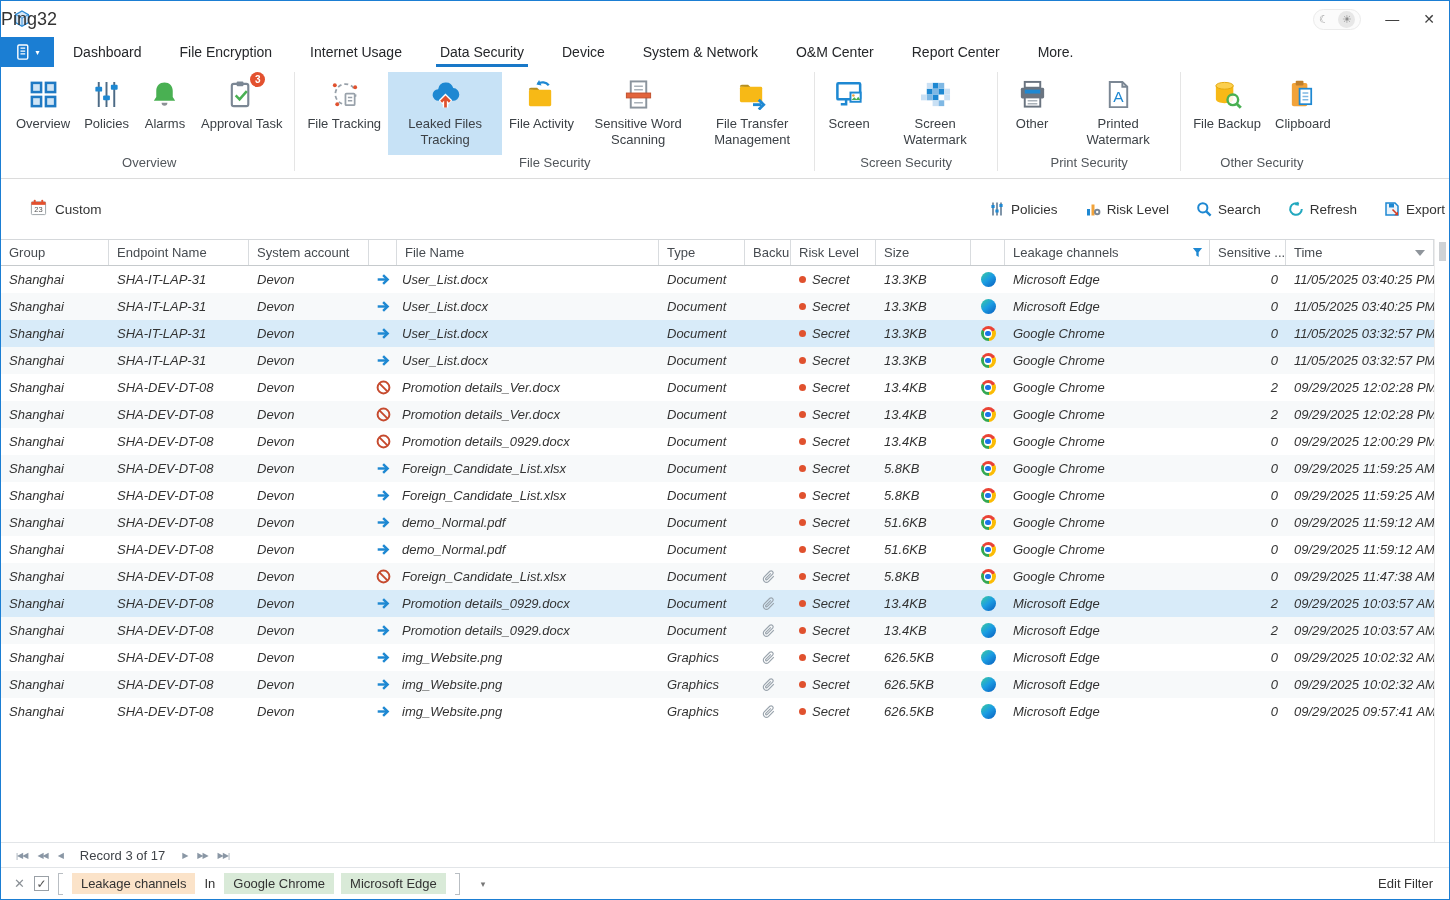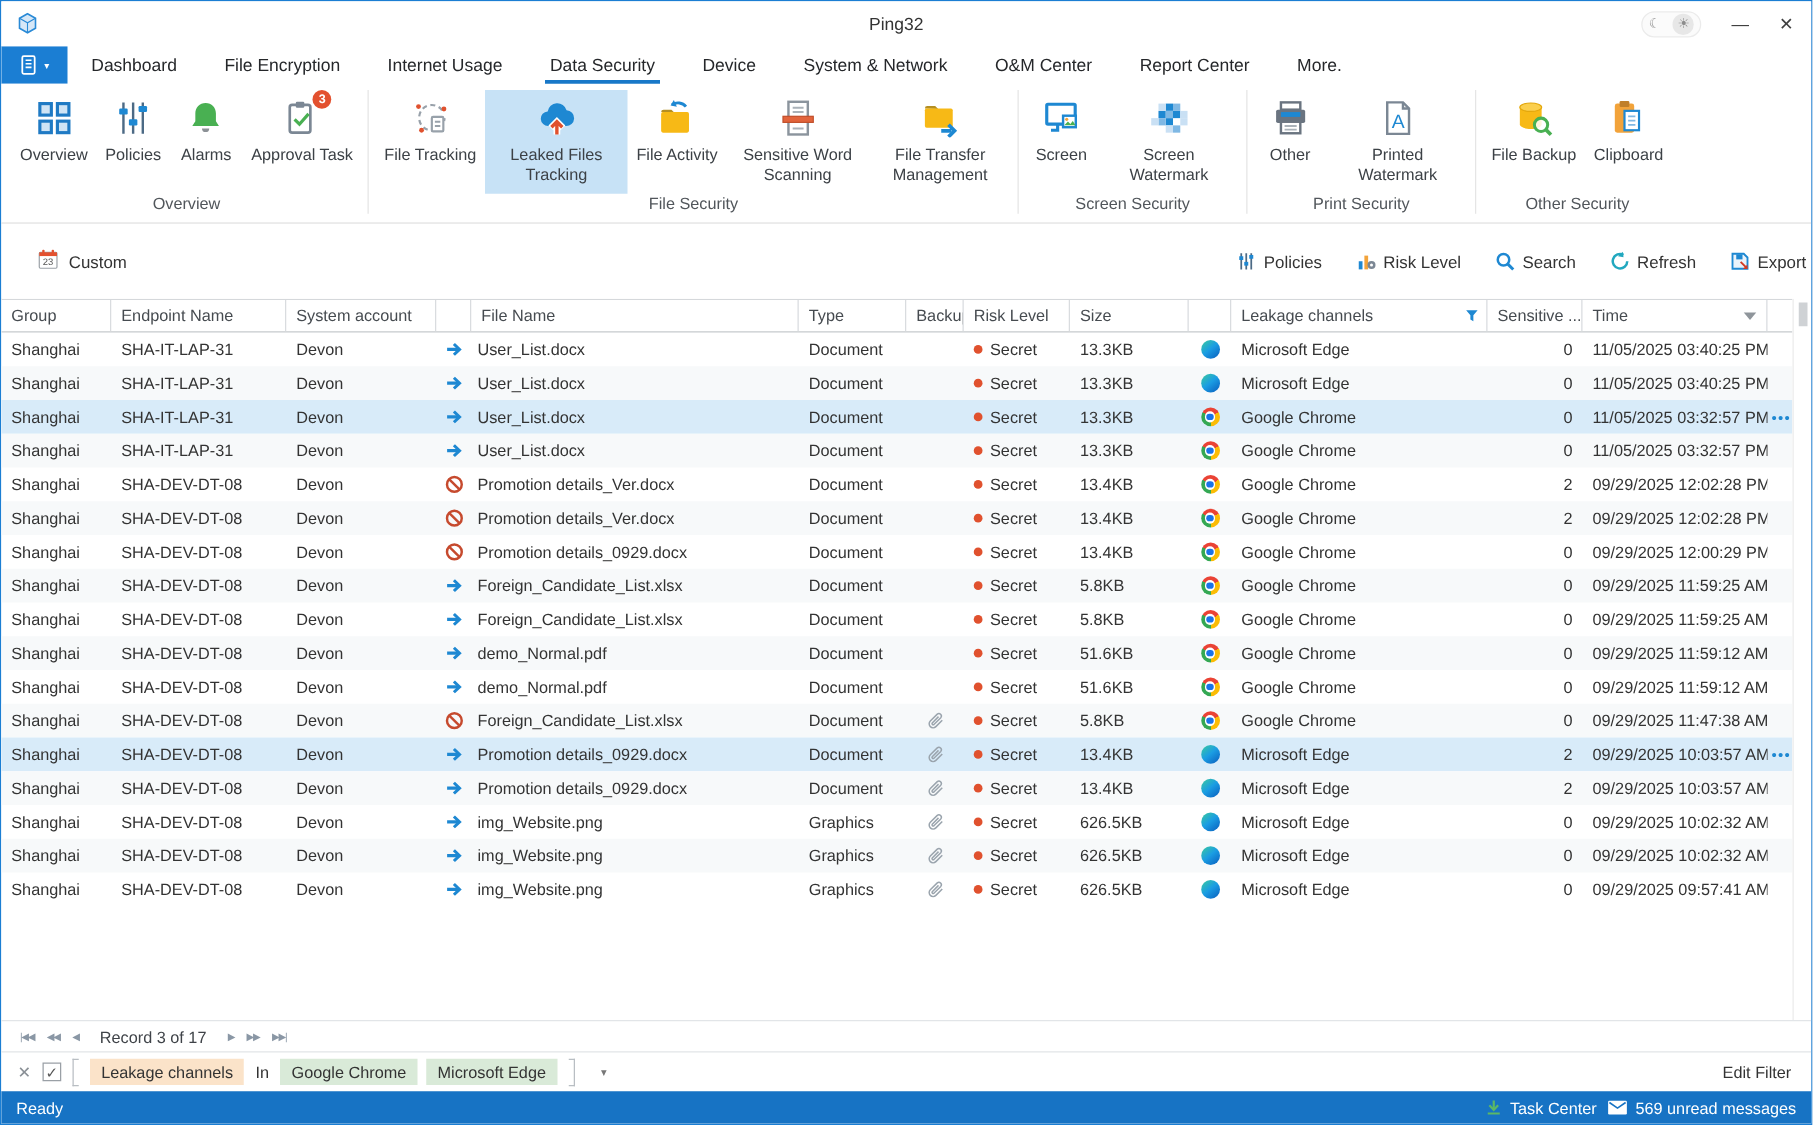--- a/index.html
+++ b/index.html
@@ -2,21 +2,21 @@
 <html><head>
 <meta charset="utf-8">
 <style>
   html,body{margin:0;padding:0;background:#e9e9e9;}
   *{box-sizing:border-box;font-family:"Liberation Sans",sans-serif;}
   .window{width:1450px;height:900px;border:1px solid #1b7ed3;background:#fff;display:flex;flex-direction:column;overflow:hidden;}
 
   
   .titlebar{height:36px;position:relative;display:flex;align-items:center;background:#fff;flex:none;}
   .applogo{margin-left:13px;display:flex;align-items:center;}
-  .title{position:absolute;left:0;right:16px;text-align:center;font-size:14px;color:#333;}
+  .title{position:absolute;left:0;right:16px;text-align:left;font-size:18px;color:#333;}
   .titlectl{position:absolute;right:14px;display:flex;align-items:center;gap:24px;}
   .theme-toggle{width:48px;height:21px;border:1px solid #ebebeb;background:#fbfbfb;border-radius:11px;display:flex;align-items:center;justify-content:space-around;}
   .tmoon{font-size:11px;color:#8d8d8d;line-height:1;}
   .tsun{width:17px;height:17px;border-radius:50%;background:#e7e7e7;color:#8d8d8d;font-size:11px;display:flex;align-items:center;justify-content:center;line-height:1;}
   .winbtn{color:#404040;font-size:14px;line-height:1;cursor:default;}
 
   
   .tabbar{height:30px;display:flex;background:#fff;flex:none;}
   .appmenu{width:53px;height:30px;background:#1b7ed3;display:flex;align-items:center;justify-content:center;gap:3px;flex:none;}
   .appmenu .caret{color:#fff;font-size:8px;}
@@ -41,28 +41,28 @@
   .ctoolbar{height:60px;display:flex;align-items:center;justify-content:space-between;padding:0 4px 0 29px;background:#fff;flex:none;}
   .custom{display:flex;align-items:center;gap:8px;font-size:13.5px;color:#333;}
   .tacts{display:flex;gap:27px;align-items:center;}
   .tact{display:flex;align-items:center;gap:6px;font-size:13.5px;color:#333;}
 
   
   .tarea{flex:1;position:relative;display:flex;flex-direction:column;background:#fff;overflow:hidden;}
   .vscroll{position:absolute;top:0;right:0;bottom:0;width:15px;background:#fff;border-left:1px solid #ececec;}
   .vthumb{width:7px;height:19px;background:#cfd2d5;margin:3px auto 0;}
   .thead{height:27px;display:flex;border-top:1px solid #d5d8db;border-bottom:1px solid #c6cacd;margin-right:15px;flex:none;}
-  .tbody{flex:1;margin-right:15px;overflow:hidden;}
+  .tbody{flex:1;margin-right:15px;overflow:hidden;font-style:italic;}
   .trow{height:27px;display:flex;font-size:13px;color:#333;}
   .trow:nth-child(even){background:#f7f9fa;}
   .trow.sel{background:#d8ebf9;}
   .cell,.hcell{display:flex;align-items:center;padding-left:8px;overflow:hidden;white-space:nowrap;flex:none;}
   .hcell{border-right:1px solid #d9dcdf;color:#464b50;font-size:13px;position:relative;}
   .hcell:last-child{border-right:none;}
-  .c0{width:88px}.c1{width:140px}.c2{width:120px}.c3{width:28px}.c4{width:262px}.c5{width:86px}
+  .c0{width:108px}.c1{width:140px}.c2{width:120px}.c3{width:28px}.c4{width:262px}.c5{width:86px}
   .c6{width:46px}.c7{width:85px}.c8{width:95px}.c9{width:34px}.c10{width:205px}
   .c11{width:76px}.c12{width:148px}.c13{width:22px}
   .cell.c3,.cell.c6,.cell.c9,.cell.c13{justify-content:center;padding-left:0;}
   .cell.c11{justify-content:flex-end;padding-right:8px;padding-left:0;}
   .cell.c4{padding-left:5px;}
   .rdot{width:7px;height:7px;border-radius:50%;background:#e0512e;margin-right:6px;flex:none;}
   .chrome{width:15px;height:15px;border-radius:50%;position:relative;flex:none;background:conic-gradient(from -60deg,#ea4335 0 120deg,#fbbc05 0 240deg,#34a853 0 360deg);}
   .chrome::before{content:"";position:absolute;inset:3.4px;background:#fff;border-radius:50%;}
   .chrome::after{content:"";position:absolute;inset:4.9px;background:#1a73e8;border-radius:50%;}
   .edge{width:15px;height:15px;border-radius:50%;flex:none;background:linear-gradient(140deg,#3ac9a0 2%,#1b9de3 48%,#0b63c0 95%);}
@@ -961,34 +961,14 @@
     <span>In</span>
     <span id="fvals" style="display:flex;gap:7px;">
         <span class="chipv">Google Chrome</span>
         <span class="chipv">Microsoft Edge</span>
       </span>
     <span class="brk r"></span>
     <span class="fcaret">▾</span>
     <span class="editfilter">Edit Filter</span>
   </div>
 
-  <div class="statusbar">
-    <span>Ready</span>
-    <div class="sbright">
-      <span class="sbitem">
-        <svg width="14" height="14" viewBox="0 0 16 16">
-            <path d="M8 1.5v8" stroke="#5cb865" stroke-width="2" fill="none"></path>
-            <path d="M4 6l4 4.2L12 6" fill="none" stroke="#5cb865" stroke-width="2"></path>
-            <path d="M2.5 13.5h11" stroke="#5cb865" stroke-width="2"></path>
-          </svg>
-        <span>Task Center</span>
-      </span>
-      <span class="sbitem">
-        <svg width="16" height="12" viewBox="0 0 16 12">
-            <rect x="0.5" y="0.5" width="15" height="11" rx="1" fill="#fff"></rect>
-            <path d="M1.5 2l6.5 4.5L14.5 2" stroke="#1773c4" fill="none" stroke-width="1.3"></path>
-          </svg>
-        <span>569 unread messages</span>
-      </span>
-    </div>
-  </div>
 
 </div>
 
 </body></html>

